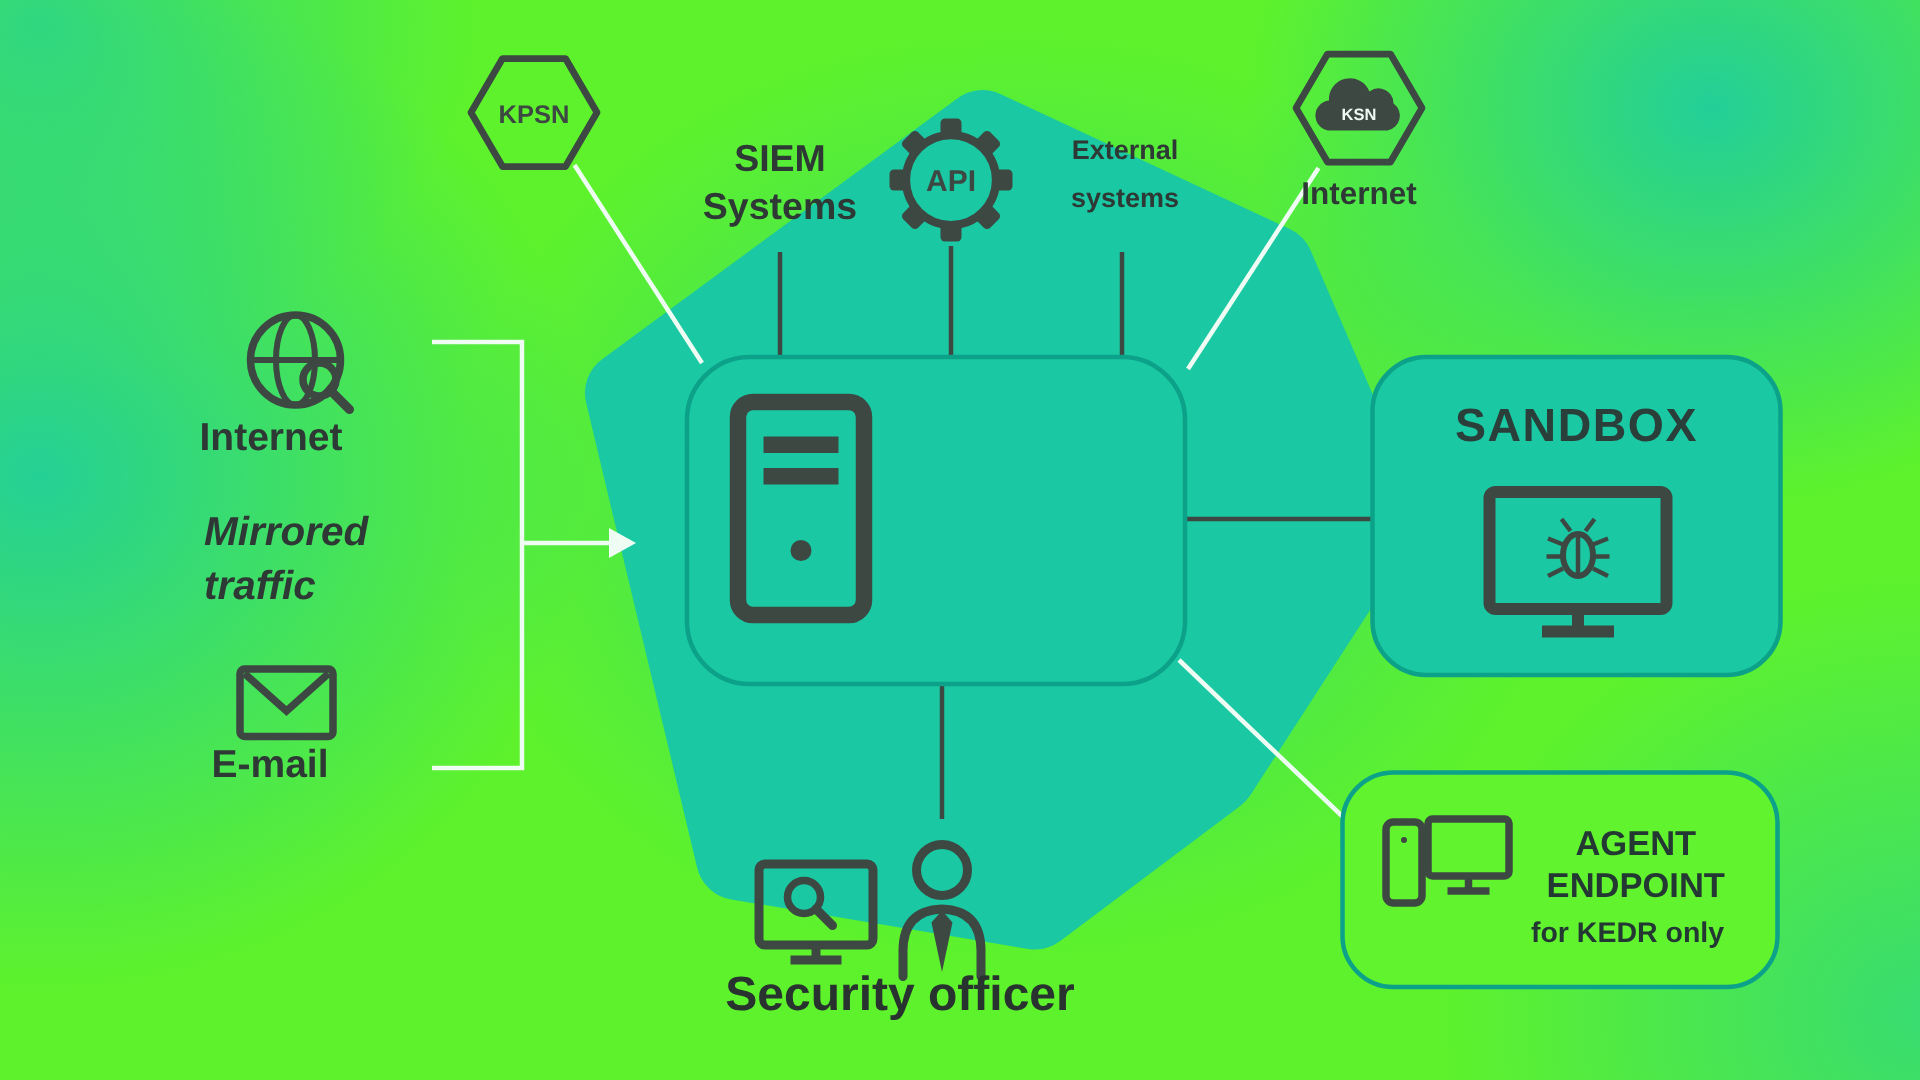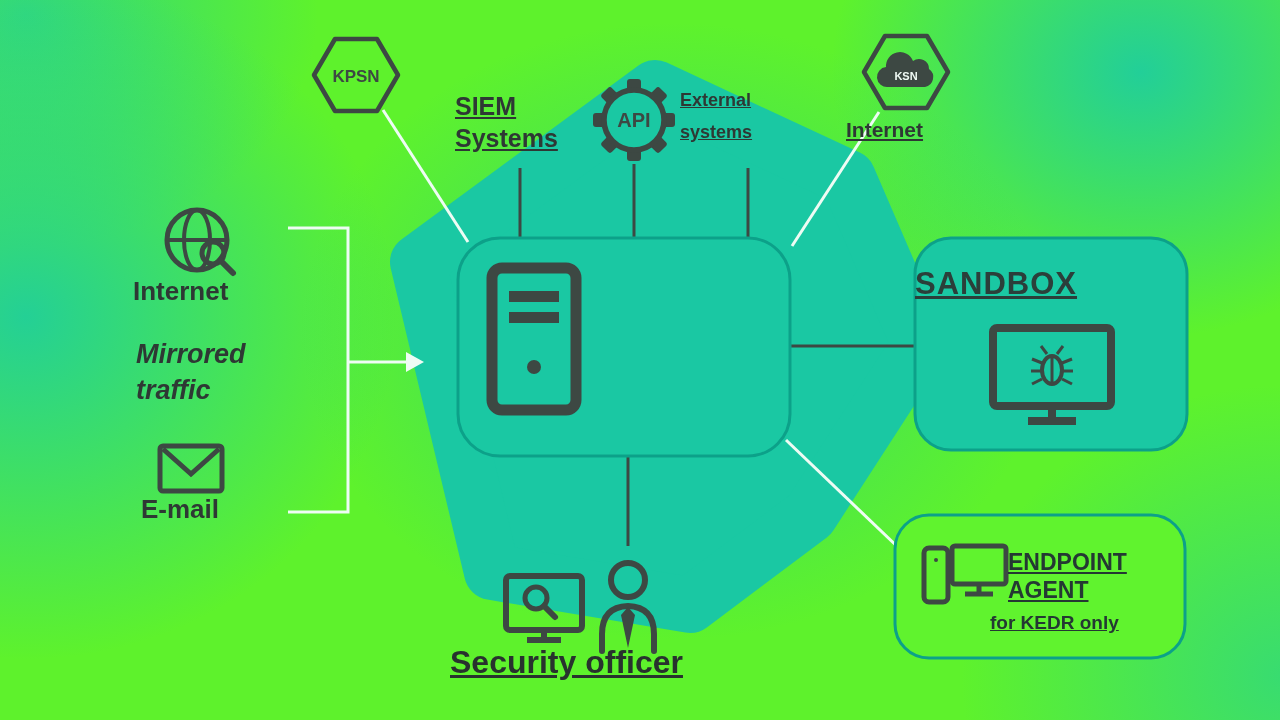--- a/index.html
+++ b/index.html
@@ -13,21 +13,21 @@
       radial-gradient(390px 310px at 2% 2%, rgba(31,205,158,0.7), rgba(31,205,158,0) 75%),
       radial-gradient(430px 390px at 99% 94%, rgba(31,205,158,0.6), rgba(31,205,158,0) 75%),
       #5ef22c;
     padding-left: 16px;
   }
   svg{position:absolute;left:0;top:0;}
   .lbl{
     position:absolute;font-weight:bold;color:#2e3834;white-space:nowrap;
   }
   .lbl span{display:block;}
-  .center{text-decoration:underline;}
+  .center{text-align:center;}
   .siem-label{left:455px;top:90px;width:130px;font-size:25px;line-height:32px;}
   .external-label{left:680px;top:84px;width:140px;font-size:18px;line-height:32px;}
   .ksn-internet-label{left:846px;top:118px;width:120px;font-size:21px;}
   .internet-label{left:133px;top:276px;font-size:26px;}
   .mirrored-label{left:136px;top:336px;font-size:27px;line-height:36px;font-style:italic;}
   .email-label{left:141px;top:494px;font-size:26px;}
   .central-text{left:588px;top:268px;width:198px;font-size:27px;line-height:34px;color:#29413c;}
   .sandbox-label{left:915px;top:266px;width:272px;font-size:31px;letter-spacing:1px;color:#2b3f3a;}
   .endpoint-label{left:1008px;top:548px;width:165px;font-size:23px;line-height:28px;color:#243833;}
   .endpoint-note{left:990px;top:612px;width:190px;font-size:19px;color:#243833;}
@@ -180,22 +180,22 @@
   <div class="lbl email-label">
     <span>E-mail</span>
   </div>
 
 
   <div class="lbl sandbox-label center">
     <span>SANDBOX</span>
   </div>
 
   <div class="lbl endpoint-label center">
+    <span>AGENT</span>
     <span>ENDPOINT</span>
-    <span>AGENT</span>
   </div>
 
   <div class="lbl endpoint-note center">
     <span>for KEDR only</span>
   </div>
 
   <div class="lbl security-label center">
     <span>Security officer</span>
   </div>
 

